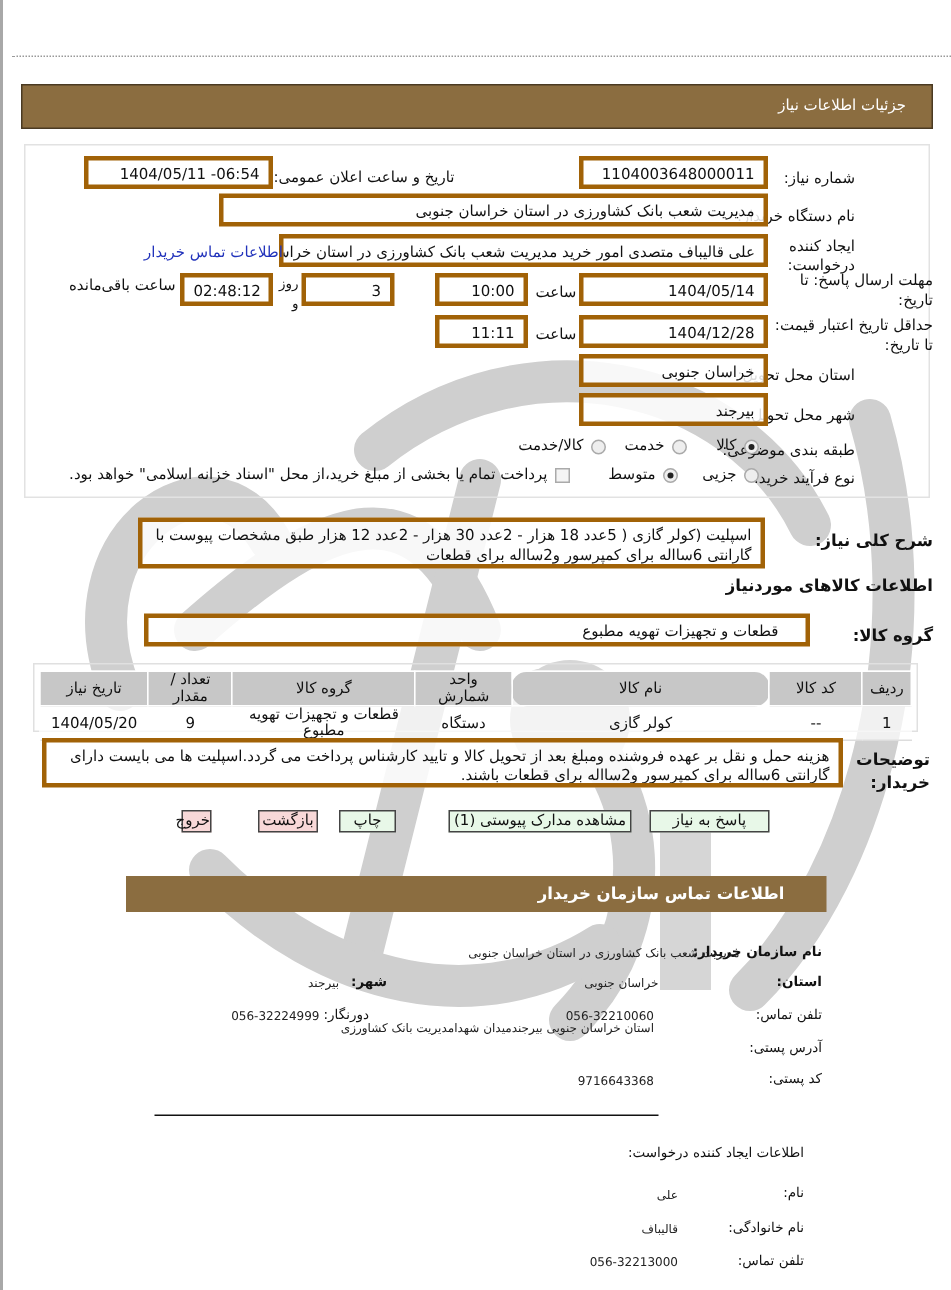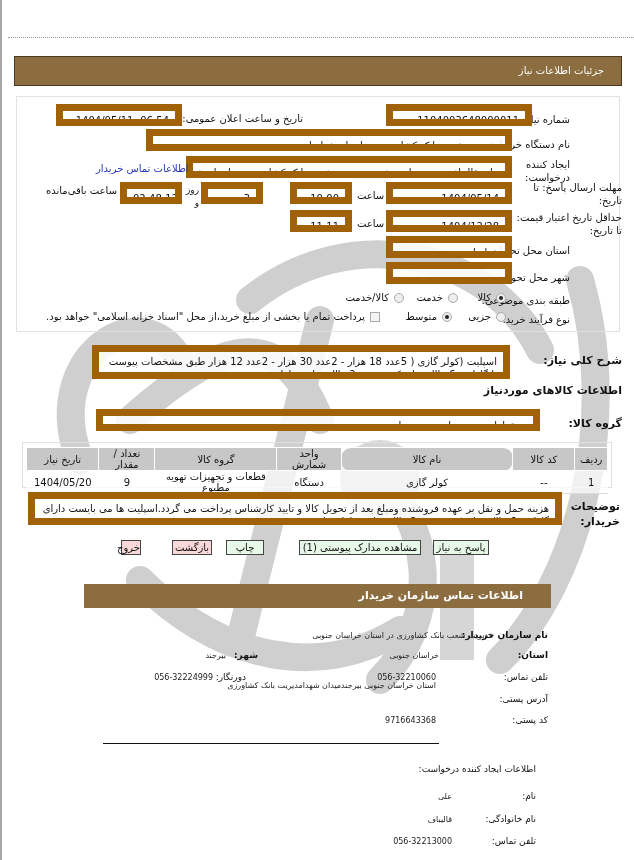--- a/index.html
+++ b/index.html
@@ -5,21 +5,21 @@
   * { box-sizing: border-box; margin: 0; padding: 0; }
   html, body { width: 634px; height: 860px; background: #fff; overflow: hidden; }
   body { position: relative; font-family: "DejaVu Sans", sans-serif; font-size: 10px; color: #111; direction: rtl; }
   .left-edge { position: absolute; left: 0; top: 0; width: 2px; height: 860px; background: #a8a8a8; }
   .dotted-sep { position: absolute; left: 8px; right: 0; top: 37px; border-top: 1px dotted #999; }
   .watermark { position: absolute; left: 20px; top: 160px; width: 600px; height: 560px; pointer-events: none; opacity: 1; z-index: 0; }
   .header-bar { position: absolute; left: 14px; top: 56px; width: 497px; height: 30px; background: #8b6d40; border: 1px solid #4a3a22; color: #fff; font-size: 10px; line-height: 30px; padding-right: 17px; }
   .panel { position: absolute; left: 16px; top: 96px; width: 604px; height: 236px; border: 1px solid #e2e2e2; background: transparent; }
   .abs { position: absolute; z-index: 2; }
   .label { position: absolute; z-index: 2; font-size: 10px; color: #111; line-height: 13px; white-space: nowrap; }
-  .box { position: absolute; z-index: 2; border: 7px solid #a16207; background: rgba(255,255,255,0.85); font-size: 10px; line-height: 20px; padding: 0 6px; white-space: nowrap; overflow: hidden; }
+  .box { position: absolute; z-index: 2; border: 3px solid #a16207; background: rgba(255,255,255,0.85); font-size: 10px; line-height: 20px; padding: 0 6px; white-space: nowrap; overflow: hidden; }
   .box.ltr { direction: ltr; text-align: right; }
   .link { color: #2233bb; text-decoration: none; font-size: 10px; }
   .radio { display: inline-block; width: 10px; height: 10px; border-radius: 50%; border: 1px solid #aaa; background: #eee; vertical-align: middle; position: relative; }
   .radio.on::after { content: ""; position: absolute; left: 2px; top: 2px; width: 4px; height: 4px; border-radius: 50%; background: #222; }
   .checkbox { display: inline-block; width: 10px; height: 10px; border: 1px solid #aaa; background: #f4f4f4; vertical-align: middle; }
   .opt { position: absolute; z-index: 2; font-size: 10px; white-space: nowrap; display: flex; align-items: center; gap: 5px; }
   .bold { font-weight: bold; }
   table.items { position: absolute; left: 26px; top: 447px; width: 582px; border-collapse: collapse; z-index: 2; font-size: 10px; background: rgba(255,255,255,0.7); }
   table.items th { background: #c7c7c7; font-weight: normal; height: 17px; border: 1px solid #fff; padding: 0 4px; }
   table.items td { height: 22px; text-align: center; border-bottom: 1px solid #ddd; }
@@ -57,21 +57,21 @@
 
 <div class="header-bar">
   <span>جزئیات اطلاعات نیاز</span>
 </div>
 <div class="abs" style="left:14px;top:56px;width:608px;height:30px;background:#8b6d40;border:1px solid #4a3a22;z-index:1;"></div>
 <div class="abs" style="right:14px;top:56px;height:30px;line-height:30px;color:#fff;font-size:10px;padding-right:16px;z-index:2;">جزئیات اطلاعات نیاز</div>
 
 <div class="panel"></div>
 
 <span class="label" style="right:64px;top:113px;">شماره نیاز:</span>
-<div class="box ltr" style="left:386px;top:104px;width:146px;height:22px;">1104003648000011</div>
+<div class="box ltr" style="left:386px;top:104px;width:126px;height:22px;">1104003648000011</div>
 <span class="label" style="right:331px;top:112px;">تاریخ و ساعت اعلان عمومی:</span>
 <div class="box ltr" style="left:56px;top:104px;width:126px;height:22px;">1404/05/11 -06:54</div>
 
 <span class="label" style="right:64px;top:138px;">نام دستگاه خریدار:</span>
 <div class="box" style="left:146px;top:129px;width:366px;height:22px;">مدیریت شعب بانک کشاورزی در استان خراسان جنوبی</div>
 
 <span class="label" style="right:64px;top:158px;width:58px;white-space:normal;">ایجاد کننده درخواست:</span>
 <div class="box" style="left:186px;top:156px;width:326px;height:22px;">علی قالیباف متصدی امور خرید مدیریت شعب بانک کشاورزی در استان خراسان جنوبی</div>
 <a class="abs link" style="left:96px;top:163px;" href="#">اطلاعات تماس خریدار</a>
 
@@ -152,21 +152,21 @@
       <td>قطعات و تجهیزات تهویه مطبوع</td>
       <td>9</td>
       <td>1404/05/20</td>
     </tr>
   </tbody>
 </table>
 
 <span class="label bold" style="right:14px;top:499px;width:56px;white-space:normal;font-size:11px;line-height:15px;">توضیحات خریدار:</span>
 <div class="box" style="left:28px;top:492px;width:534px;height:33px;white-space:normal;line-height:13px;padding:3px 6px;">هزینه حمل و نقل بر عهده فروشنده ومبلغ بعد از تحویل کالا و تایید کارشناس پرداخت می گردد.اسپلیت ها می بایست دارای گارانتی 6سااله برای کمپرسور و2سااله برای قطعات باشند.</div>
 
-<div class="btn green" style="left:433px;top:540px;width:56px;">پاسخ به نیاز</div>
+<div class="btn green" style="left:433px;top:540px;width:80px;">پاسخ به نیاز</div>
 <div class="btn green" style="left:299px;top:540px;width:122px;">مشاهده مدارک پیوستی (1)</div>
 <div class="btn green" style="left:226px;top:540px;width:38px;">چاپ</div>
 <div class="btn red" style="left:172px;top:540px;width:40px;">بازگشت</div>
 <div class="btn red" style="left:121px;top:540px;width:20px;">خروج</div>
 
 <div class="contact-bar">
   <span>اطلاعات تماس سازمان خریدار</span>
 </div>
 
 <span class="c-label" style="right:86px;top:630px;margin-left:39px;">نام سازمان خریدار:</span>

